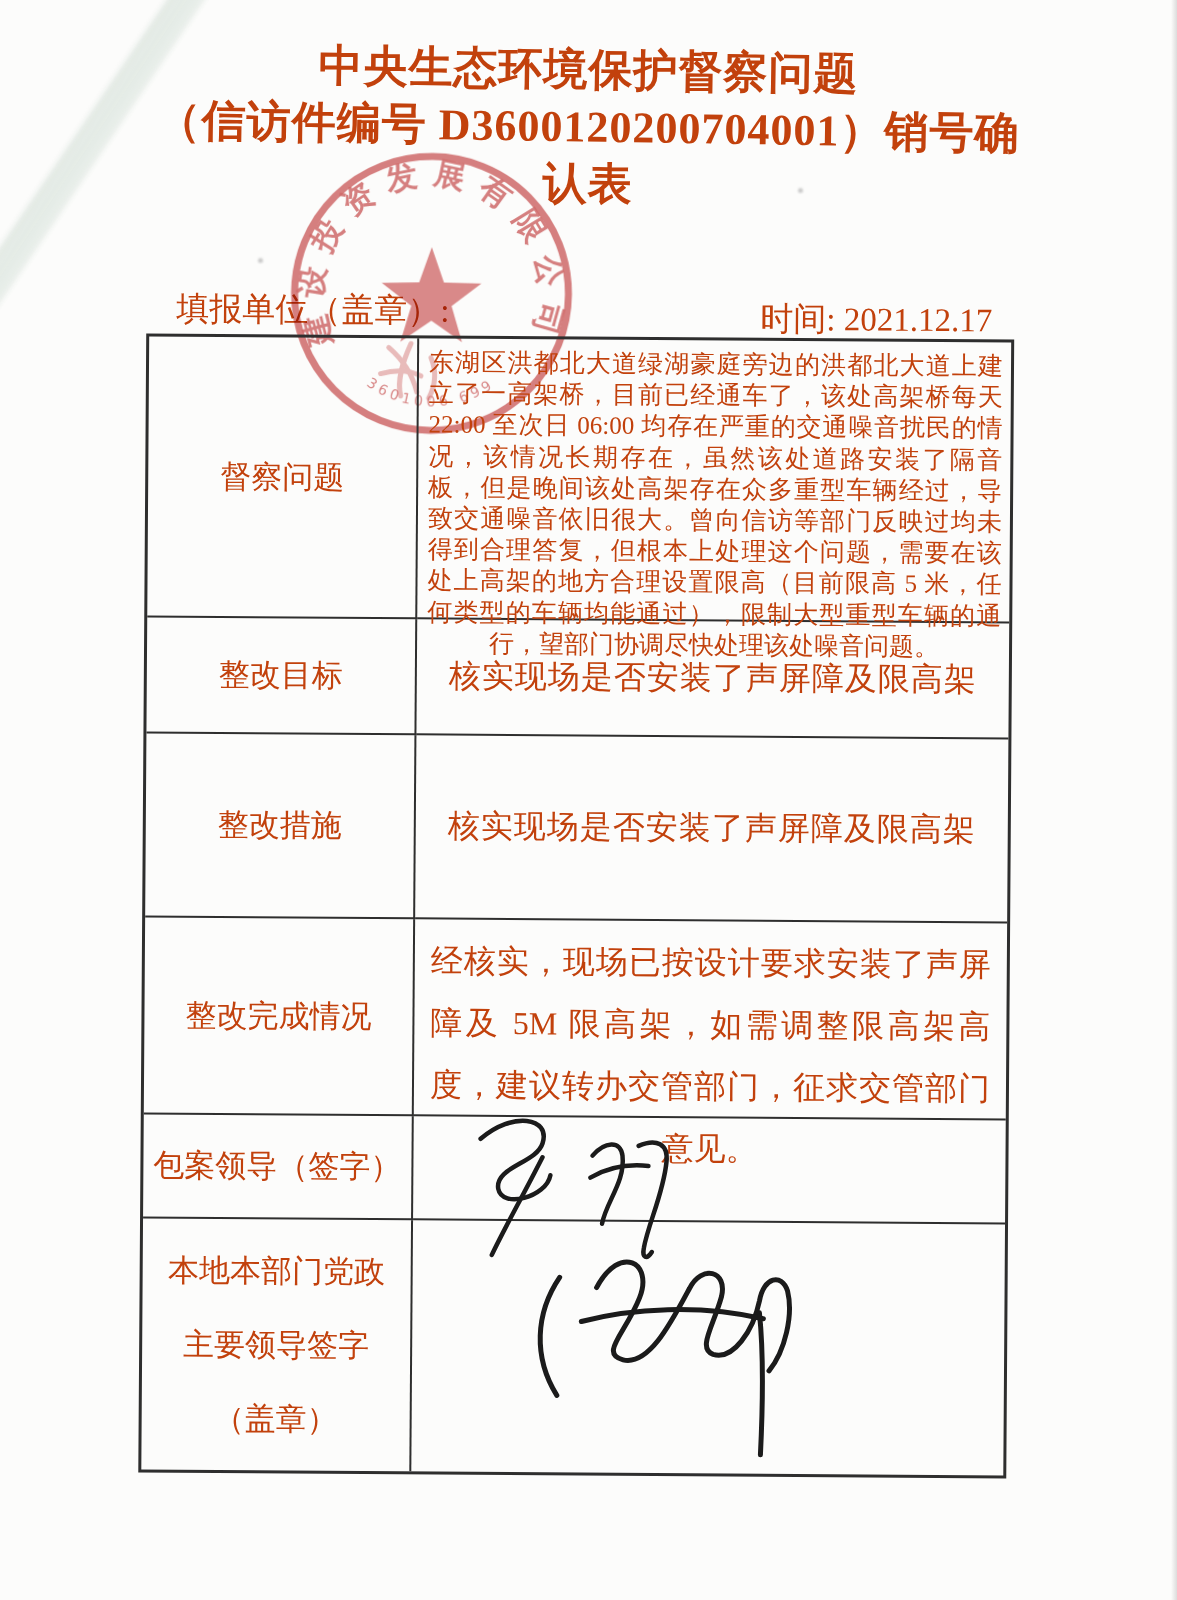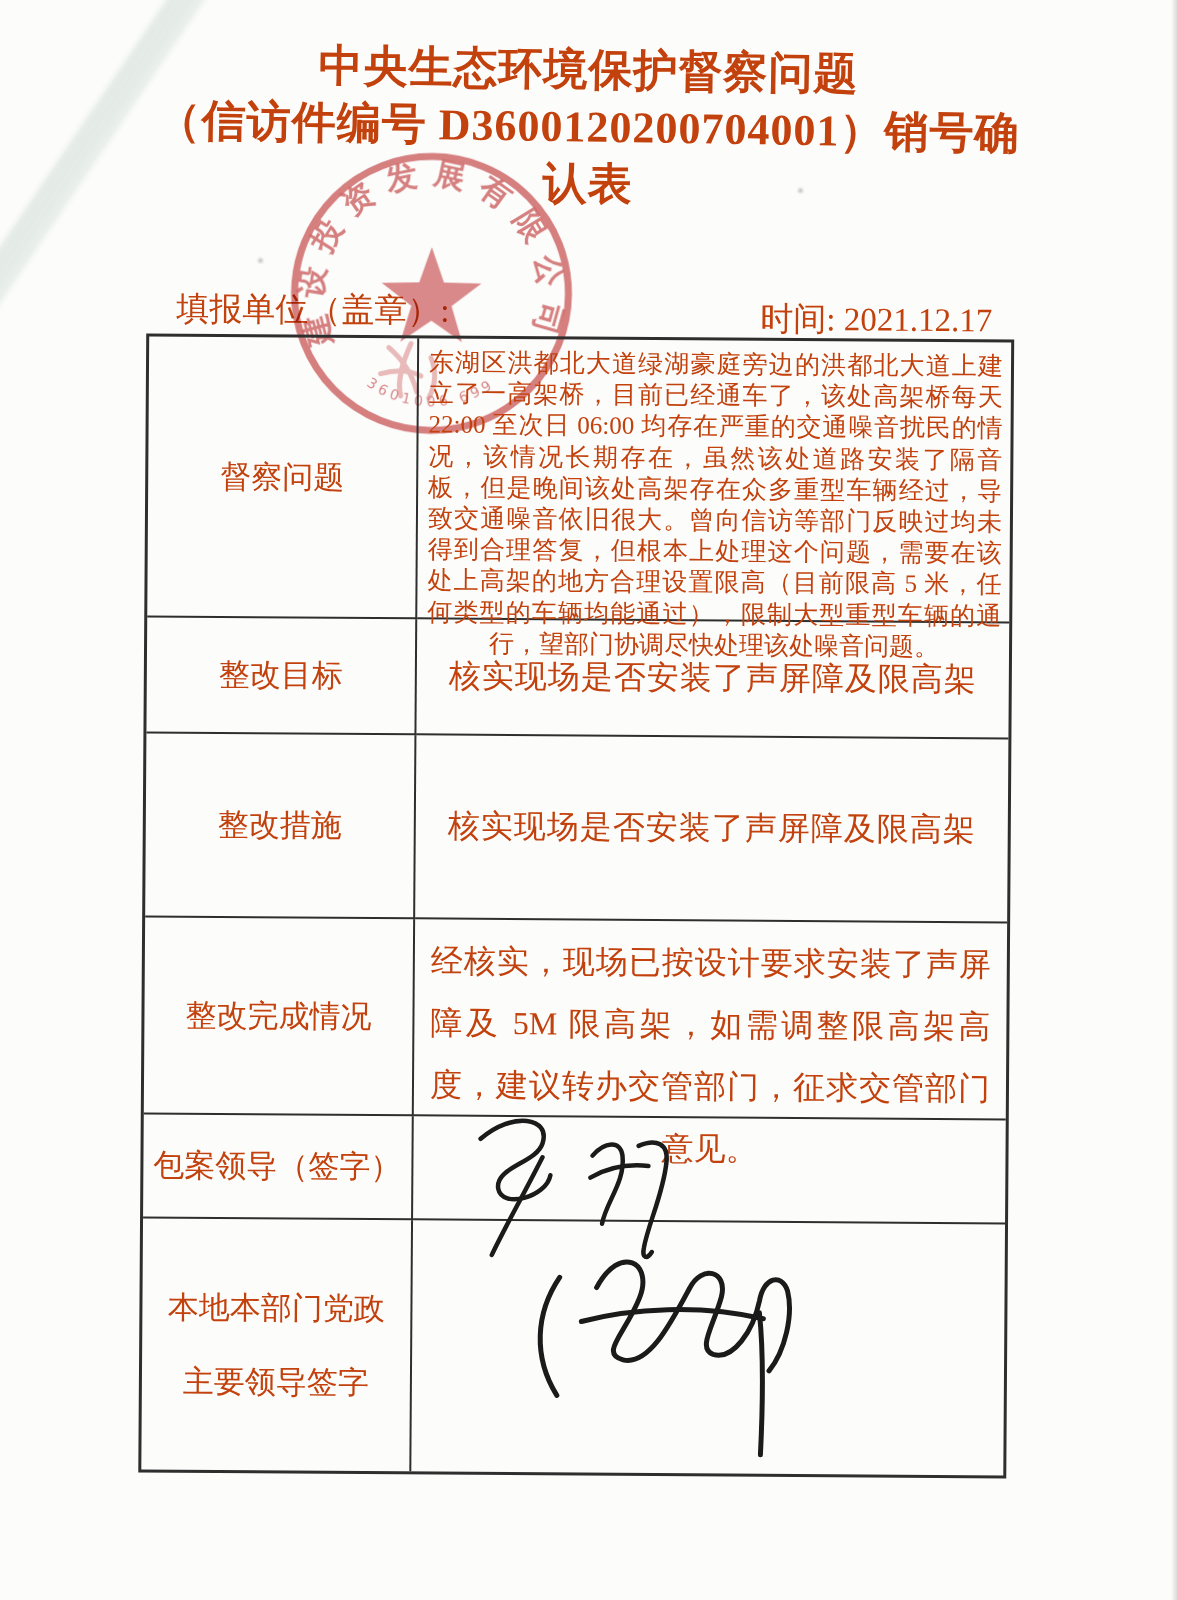--- a/index.html
+++ b/index.html
@@ -128,20 +128,21 @@
 
       <div class="cell lbl">整改完成情况</div>
       <div class="cell col2 val-done">经核实，现场已按设计要求安装了声屏障及 5M 限高架，如需调整限高架高度，建议转办交管部门，征求交管部门意见。</div>
 
       <div class="cell lbl">包案领导（签字）</div>
       <div class="cell col2"></div>
 
       <div class="cell lbl lbl-multiline rowlast">
         <div>本地本部门党政</div>
         <div>主要领导签字</div>
+        <div>（盖章）</div>
       </div>
       <div class="cell col2 rowlast"></div>
 
     </div>
 
     <svg class="sig" style="left:450px; top:1094px;" width="250" height="170" viewBox="0 0 250 170">
       <g stroke-width="4.5">
         <path d="M 38,42 C 70,14 108,20 100,46 C 94,66 52,70 56,92 C 60,112 104,100 108,78"></path>
         <path d="M 100,60 C 80,100 62,132 50,158"></path>
         <path d="M 148,80 C 165,70 186,66 206,68"></path>

